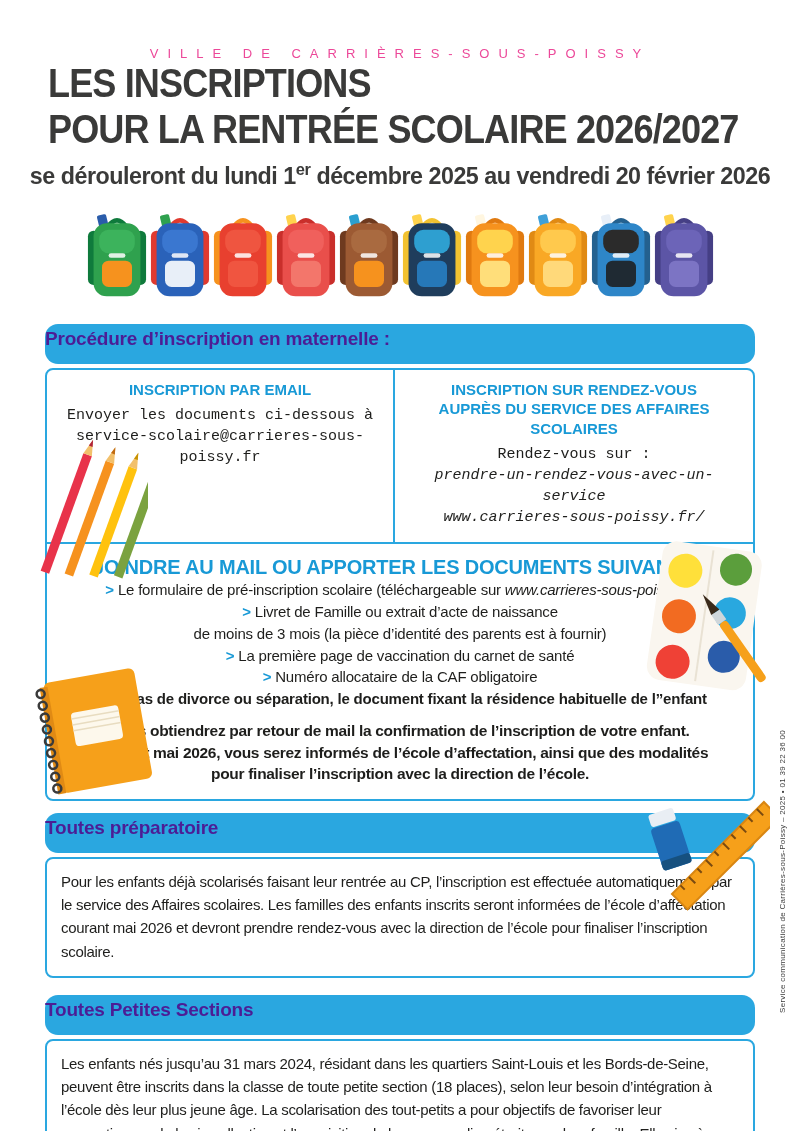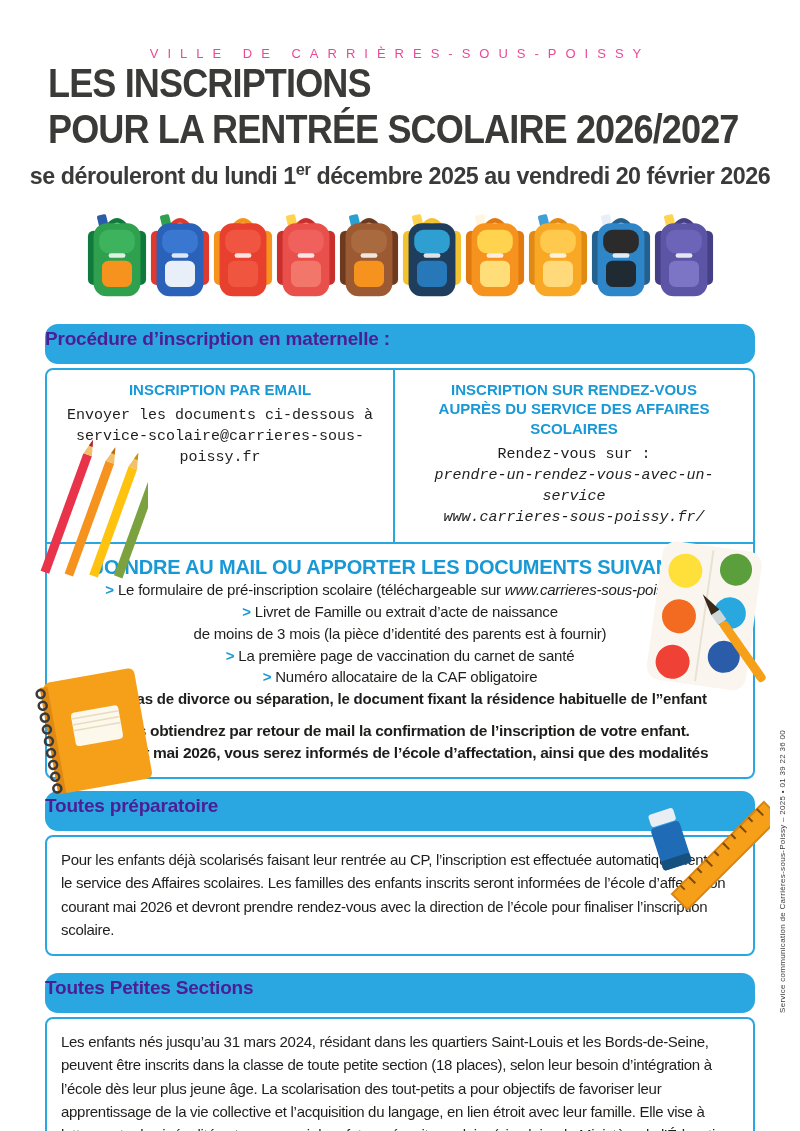--- a/index.html
+++ b/index.html
@@ -196,20 +196,21 @@
       <div class="doc-line"><span class="arrow">&gt;</span><span>Le formulaire de pré-inscription scolaire (téléchargeable sur </span><span class="italic">www.carrieres-sous-poissy.fr</span><span>)</span></div>
       <div class="doc-line"><span class="arrow">&gt;</span><span>Livret de Famille ou extrait d’acte de naissance</span></div>
       <div class="doc-line">de moins de 3 mois (la pièce d’identité des parents est à fournir)</div>
       <div class="doc-line"><span class="arrow">&gt;</span><span>La première page de vaccination du carnet de santé</span></div>
       <div class="doc-line"><span class="arrow">&gt;</span><span>Numéro allocataire de la CAF obligatoire</span></div>
       <div class="doc-line bold"><span class="arrow">&gt;</span><span>En cas de divorce ou séparation, le document fixant la résidence habituelle de l’’enfant</span></div>
     </div>
     <div class="note">
       <span>Vous obtiendrez par retour de mail la confirmation de l’inscription de votre enfant.</span><br>
       <span>Courant mai 2026, vous serez informés de l’école d’affectation, ainsi que des modalités</span><br>
+      <span>pour finaliser l’inscription avec la direction de l’école.</span>
     </div>
   </div>
 
   <div class="banner" style="margin-top:12px;">Toutes préparatoire</div>
   <div class="box para-box">Pour les enfants déjà scolarisés faisant leur rentrée au CP, l’inscription est effectuée automatiquement par le service des Affaires scolaires. Les familles des enfants inscrits seront informées de l’école d’affectation courant mai 2026 et devront prendre rendez-vous avec la direction de l’école pour finaliser l’inscription scolaire.</div>
 
   <div class="banner" style="margin-top:17px;">Toutes Petites Sections</div>
   <div class="box para-box">Les enfants nés jusqu’au 31 mars 2024, résidant dans les quartiers Saint-Louis et les Bords-de-Seine, peuvent être inscrits dans la classe de toute petite section (18 places), selon leur besoin d’intégration à l’école dès leur plus jeune âge. La scolarisation des tout-petits a pour objectifs de favoriser leur apprentissage de la vie collective et l’acquisition du langage, en lien étroit avec leur famille. Elle vise à lutter contre les inégalités et promouvoir leur future réussite scolaire (circulaire du Ministère de l’Éducation nationale n°2012-202 du 18/12/2012).</div>
 
   <svg class="deco" style="left:28px; top:418px;" width="120" height="165" viewBox="0 0 120 165">

